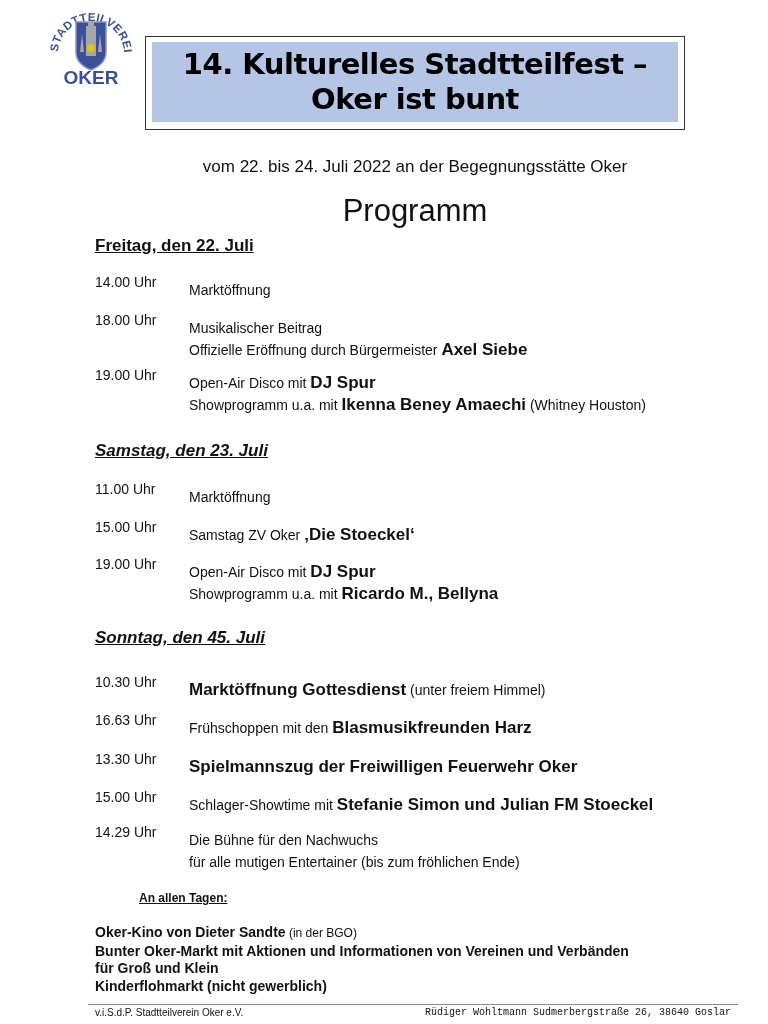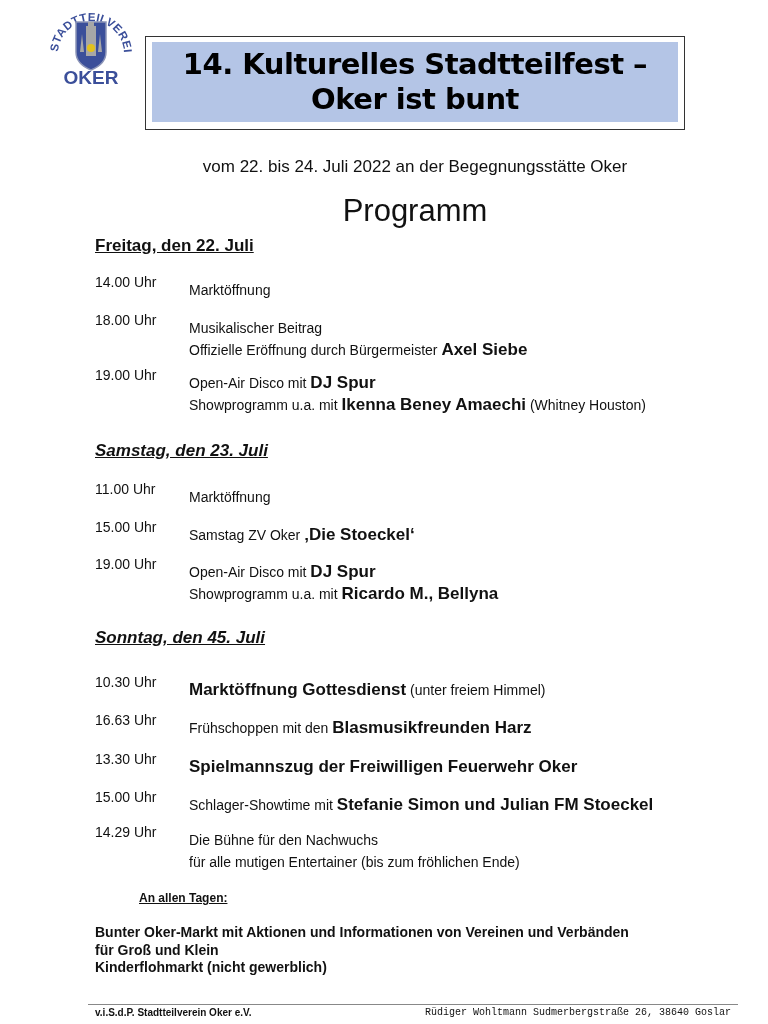--- a/index.html
+++ b/index.html
@@ -25,21 +25,21 @@
   .row .desc { position:absolute; left:94px; white-space:nowrap;margin-top:8px; }
   .row .desc .line { display:block; height:22px; line-height:22px; }
   .row .time { line-height:22px; }
   .big { font-size:17px; font-weight:bold; }
   .all-days-head { position:absolute; left:95px; top:891px; font-size:12px;
                    font-weight:bold; text-decoration:underline;margin-left:44px; }
   .all-days { position:absolute; left:95px; top:924px; font-size:14px; font-weight:bold;
               line-height:17.5px; }
   .all-days .paren { font-weight:normal; font-size:12px; }
   .footer-rule { position:absolute; left:88px; right:30px; top:1004px; height:1px; background:#888; }
-  .footer-left { position:absolute; left:95px; top:1007px; font-size:10px; font-weight:bold; }
+  .footer-left { position:absolute; left:95px; top:1007px; font-size:10px; font-weight:normal; }
   .footer-right { position:absolute; left:425px; top:1007px; font-size:10px;font-family:Liberation Mono, monospace; }
 </style>
 </head>
 <body>
 
 <div class="logo">
   <svg width="90" height="84" viewBox="0 0 90 84">
     <defs>
       <path id="arc" d="M12,52 A33,33 0 1,1 78,52"></path>
     </defs>
@@ -136,20 +136,21 @@
       <span class="time">14.29 Uhr</span>
       <div class="desc">
         <span class="line"><span>Die Bühne für den Nachwuchs</span></span>
         <span class="line"><span>für alle mutigen Entertainer (bis zum fröhlichen Ende)</span></span>
       </div>
     </div>
   </div>
 
 <div class="all-days-head">An allen Tagen:</div>
 <div class="all-days">
+  <div><span>Oker-Kino von Dieter Sandte</span><span class="paren"> (in der BGO)</span></div>
   <div>Bunter Oker-Markt mit Aktionen und Informationen von Vereinen und Verbänden</div>
   <div>für Groß und Klein</div>
   <div>Kinderflohmarkt (nicht gewerblich)</div>
 </div>
 
 <div class="footer-rule"></div>
 <div class="footer-left">v.i.S.d.P. Stadtteilverein Oker e.V.</div>
 <div class="footer-right">Rüdiger Wohltmann Sudmerbergstraße 26, 38640 Goslar</div>
 
 </body></html>

